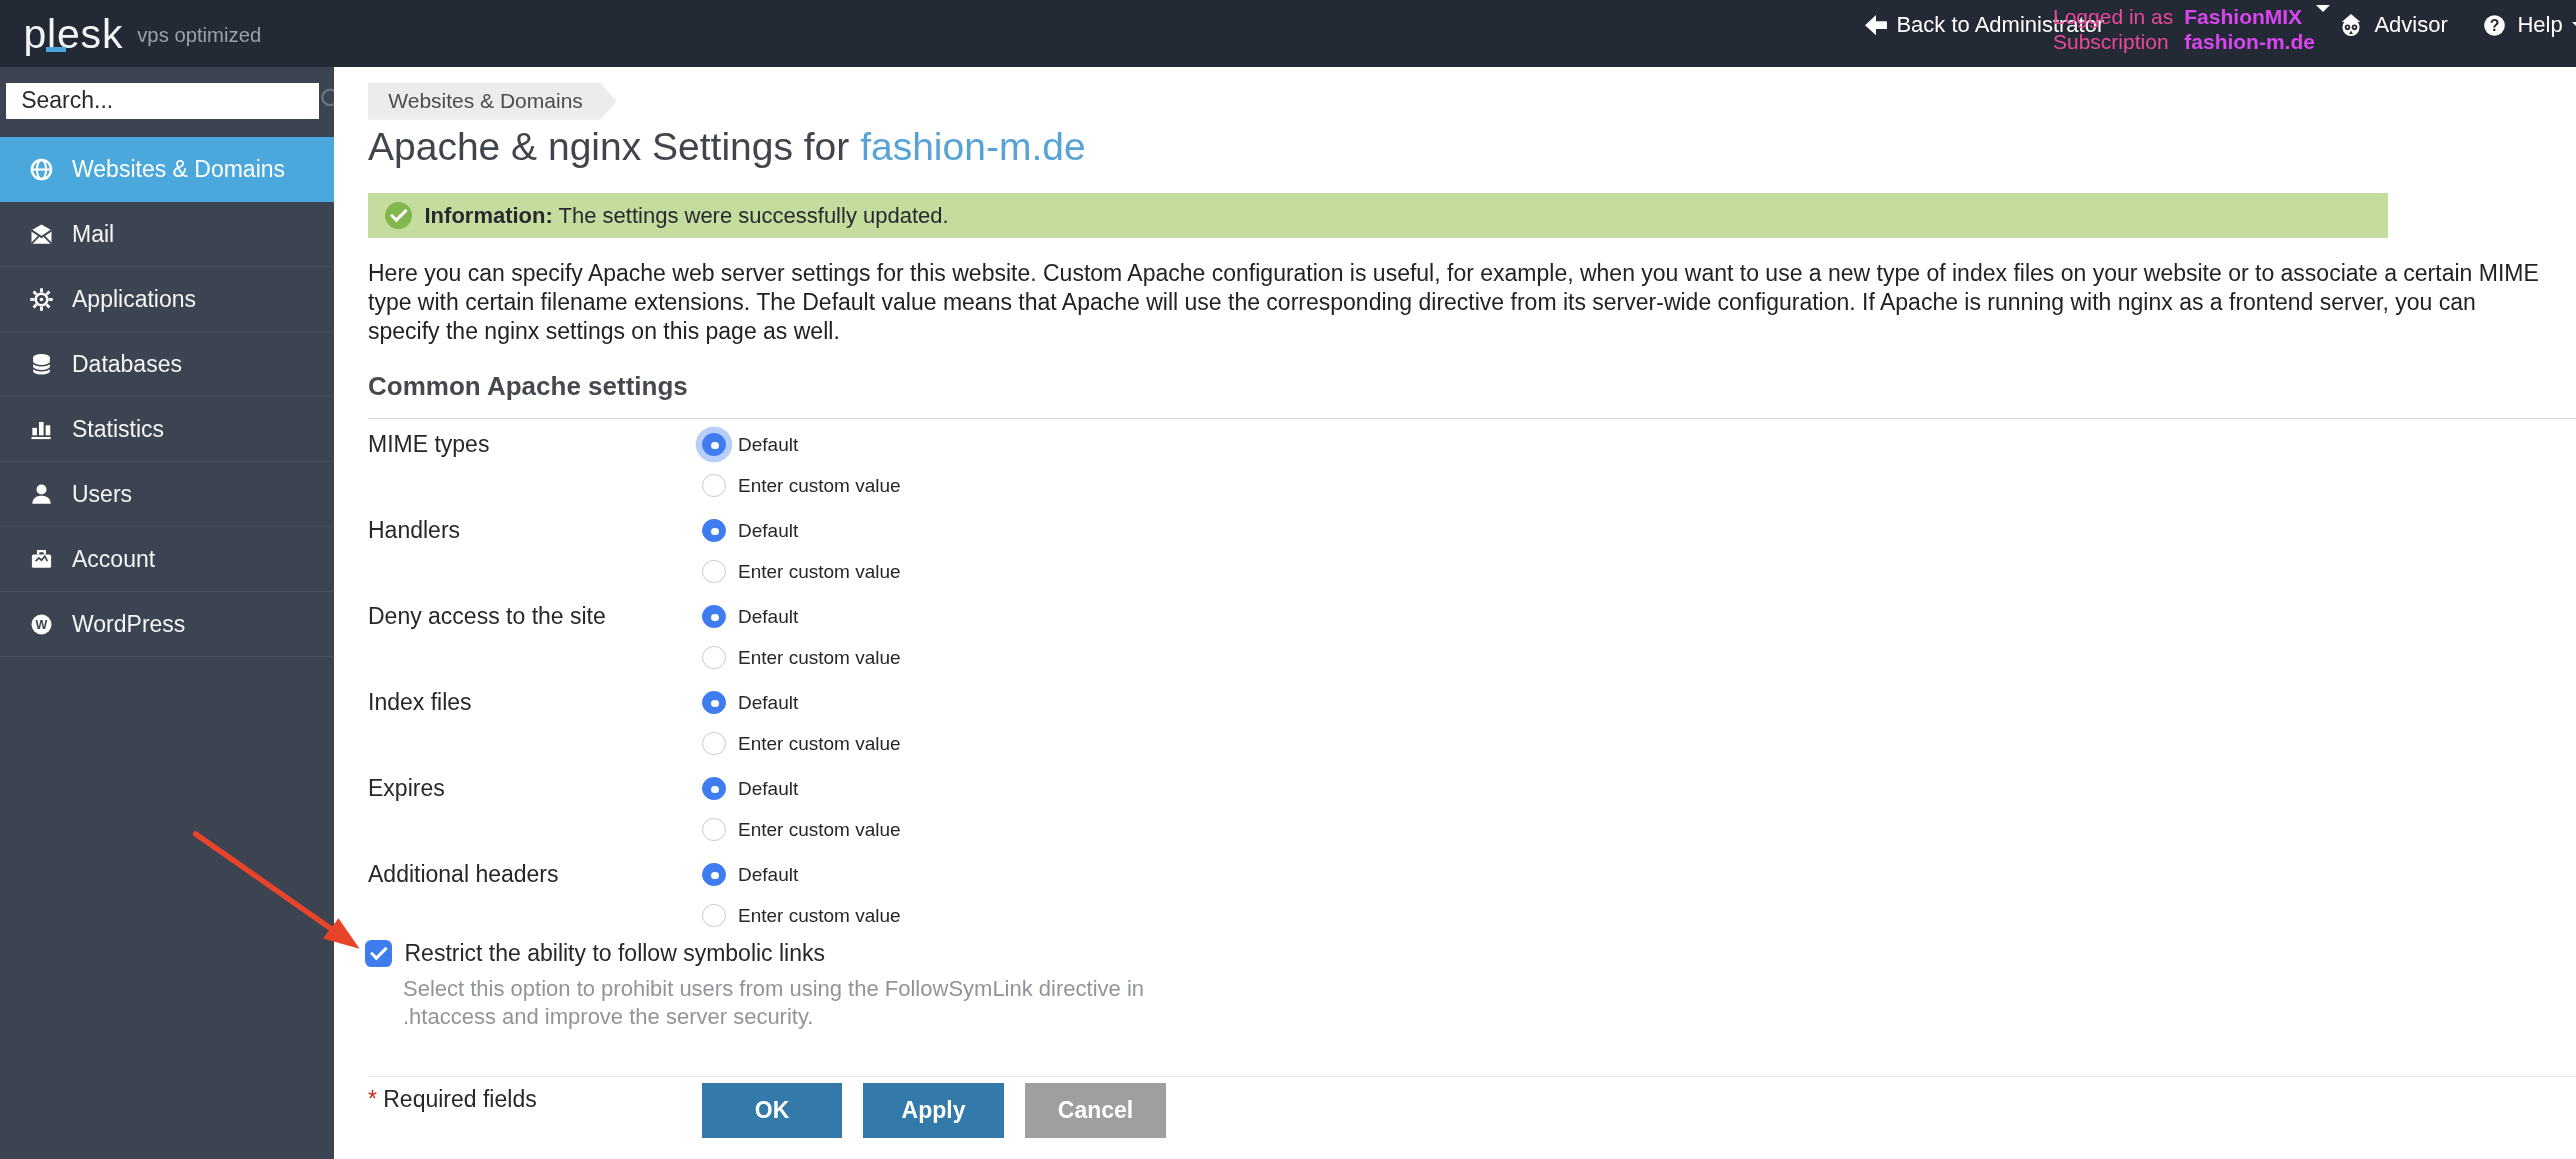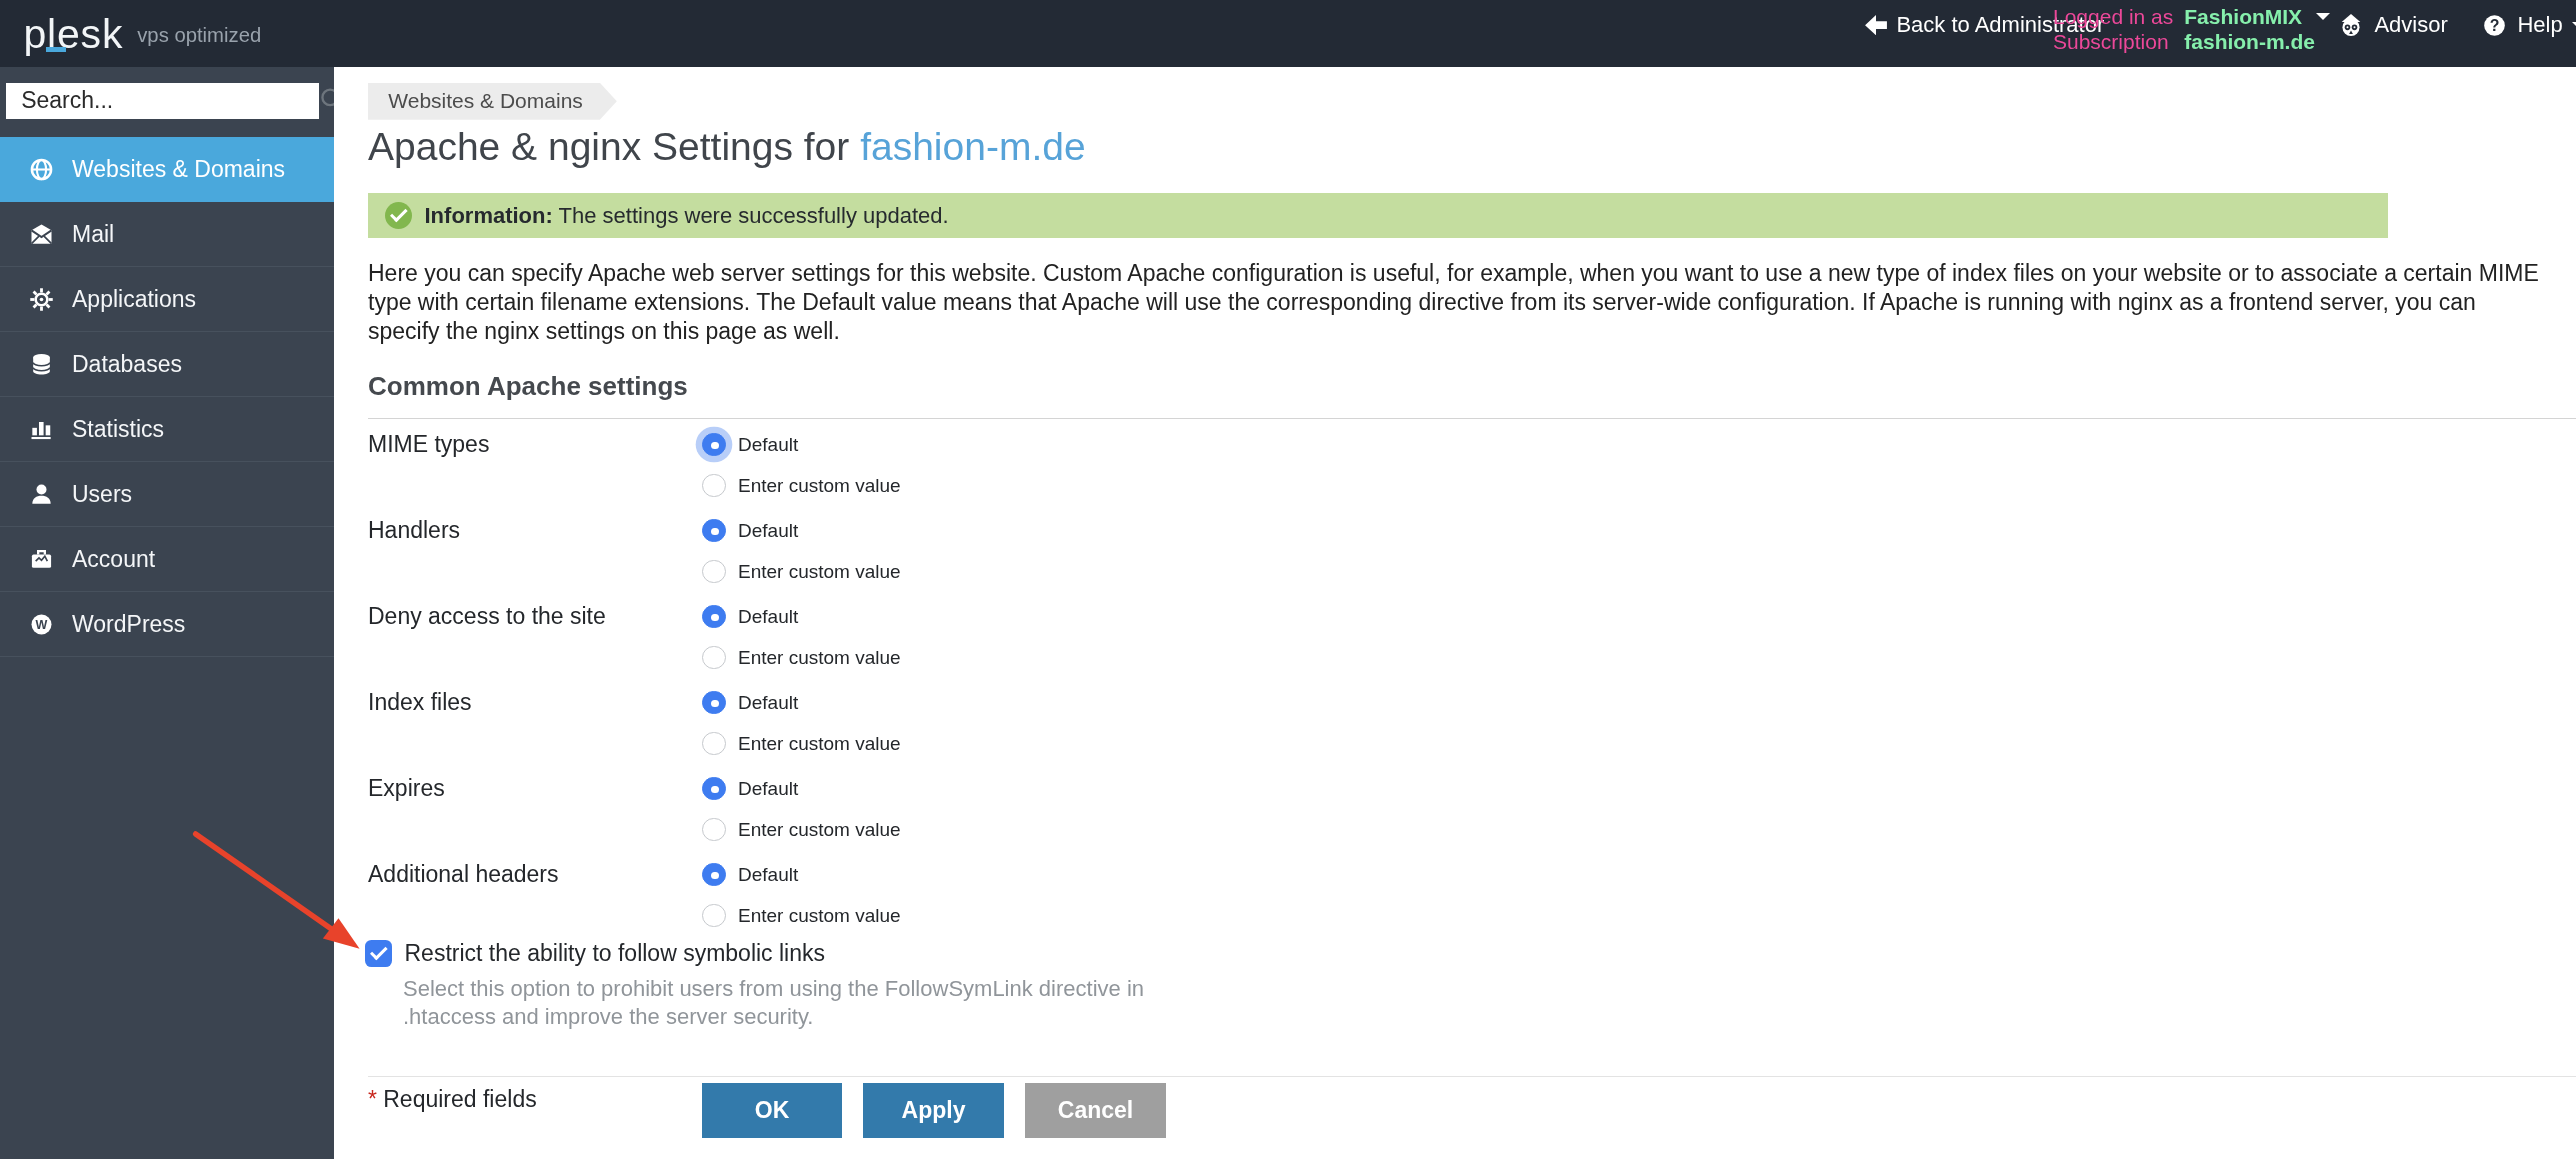--- a/index.html
+++ b/index.html
@@ -24,21 +24,21 @@
   
   .topbar{position:absolute;left:0;top:0;width:2576px;height:67px;background:var(--topbar-bg);}
   .logo-wrap{position:absolute;left:23.5px;top:0;height:75px;display:flex;align-items:center;}
   .logo-text{font-size:41px;font-weight:300;color:#f2f5f7;letter-spacing:0.8px;line-height:1;position:relative;top:-3.1px;}
   .logo-underline{position:absolute;left:22px;top:47px;width:20.3px;height:4.7px;background:var(--active-blue);}
   .logo-tagline{margin-left:14px;font-size:20.3px;color:#99a2ac;position:relative;top:-1.6px;}
   .tb-item{position:absolute;top:0;height:50px;display:flex;align-items:center;gap:9.4px;color:#fff;font-size:22px;}
   .tb-back{left:1865px;}
   .tb-logged{left:2053px;top:4.7px;height:auto;display:grid;grid-template-columns:auto auto;column-gap:11px;row-gap:1.6px;align-items:center;}
   .tb-label{color:#ec4899;font-size:21px;}
-  .tb-value{color:#86efac;font-size:21px;font-weight:700;display:flex;align-items:center;gap:14px;}
+  .tb-value{color:#d946ef;font-size:21px;font-weight:700;display:flex;align-items:flex-start;gap:14px;}
   .tb-advisor{left:2337px;}
   .tb-help{left:2481px;}
   .caret-down{width:0;height:0;border-left:7px solid transparent;border-right:7px solid transparent;border-top:7.8px solid #fff;display:inline-block;}
 
   
   .sidebar{position:absolute;left:0;top:67px;width:334px;height:1093px;background:var(--sidebar-bg);}
   .search-box{position:absolute;left:5.5px;top:15.7px;width:313px;height:36px;background:#fff;display:flex;align-items:center;}
   .search-box input{flex:1;border:none;outline:none;font-size:23px;color:#333;padding-left:15.7px;font-family:inherit;background:transparent;}
   .search-box input::placeholder{color:#2b2b2b;opacity:1;}
   .search-icon{width:31px;height:31px;margin-right:6.3px;flex:none;}

